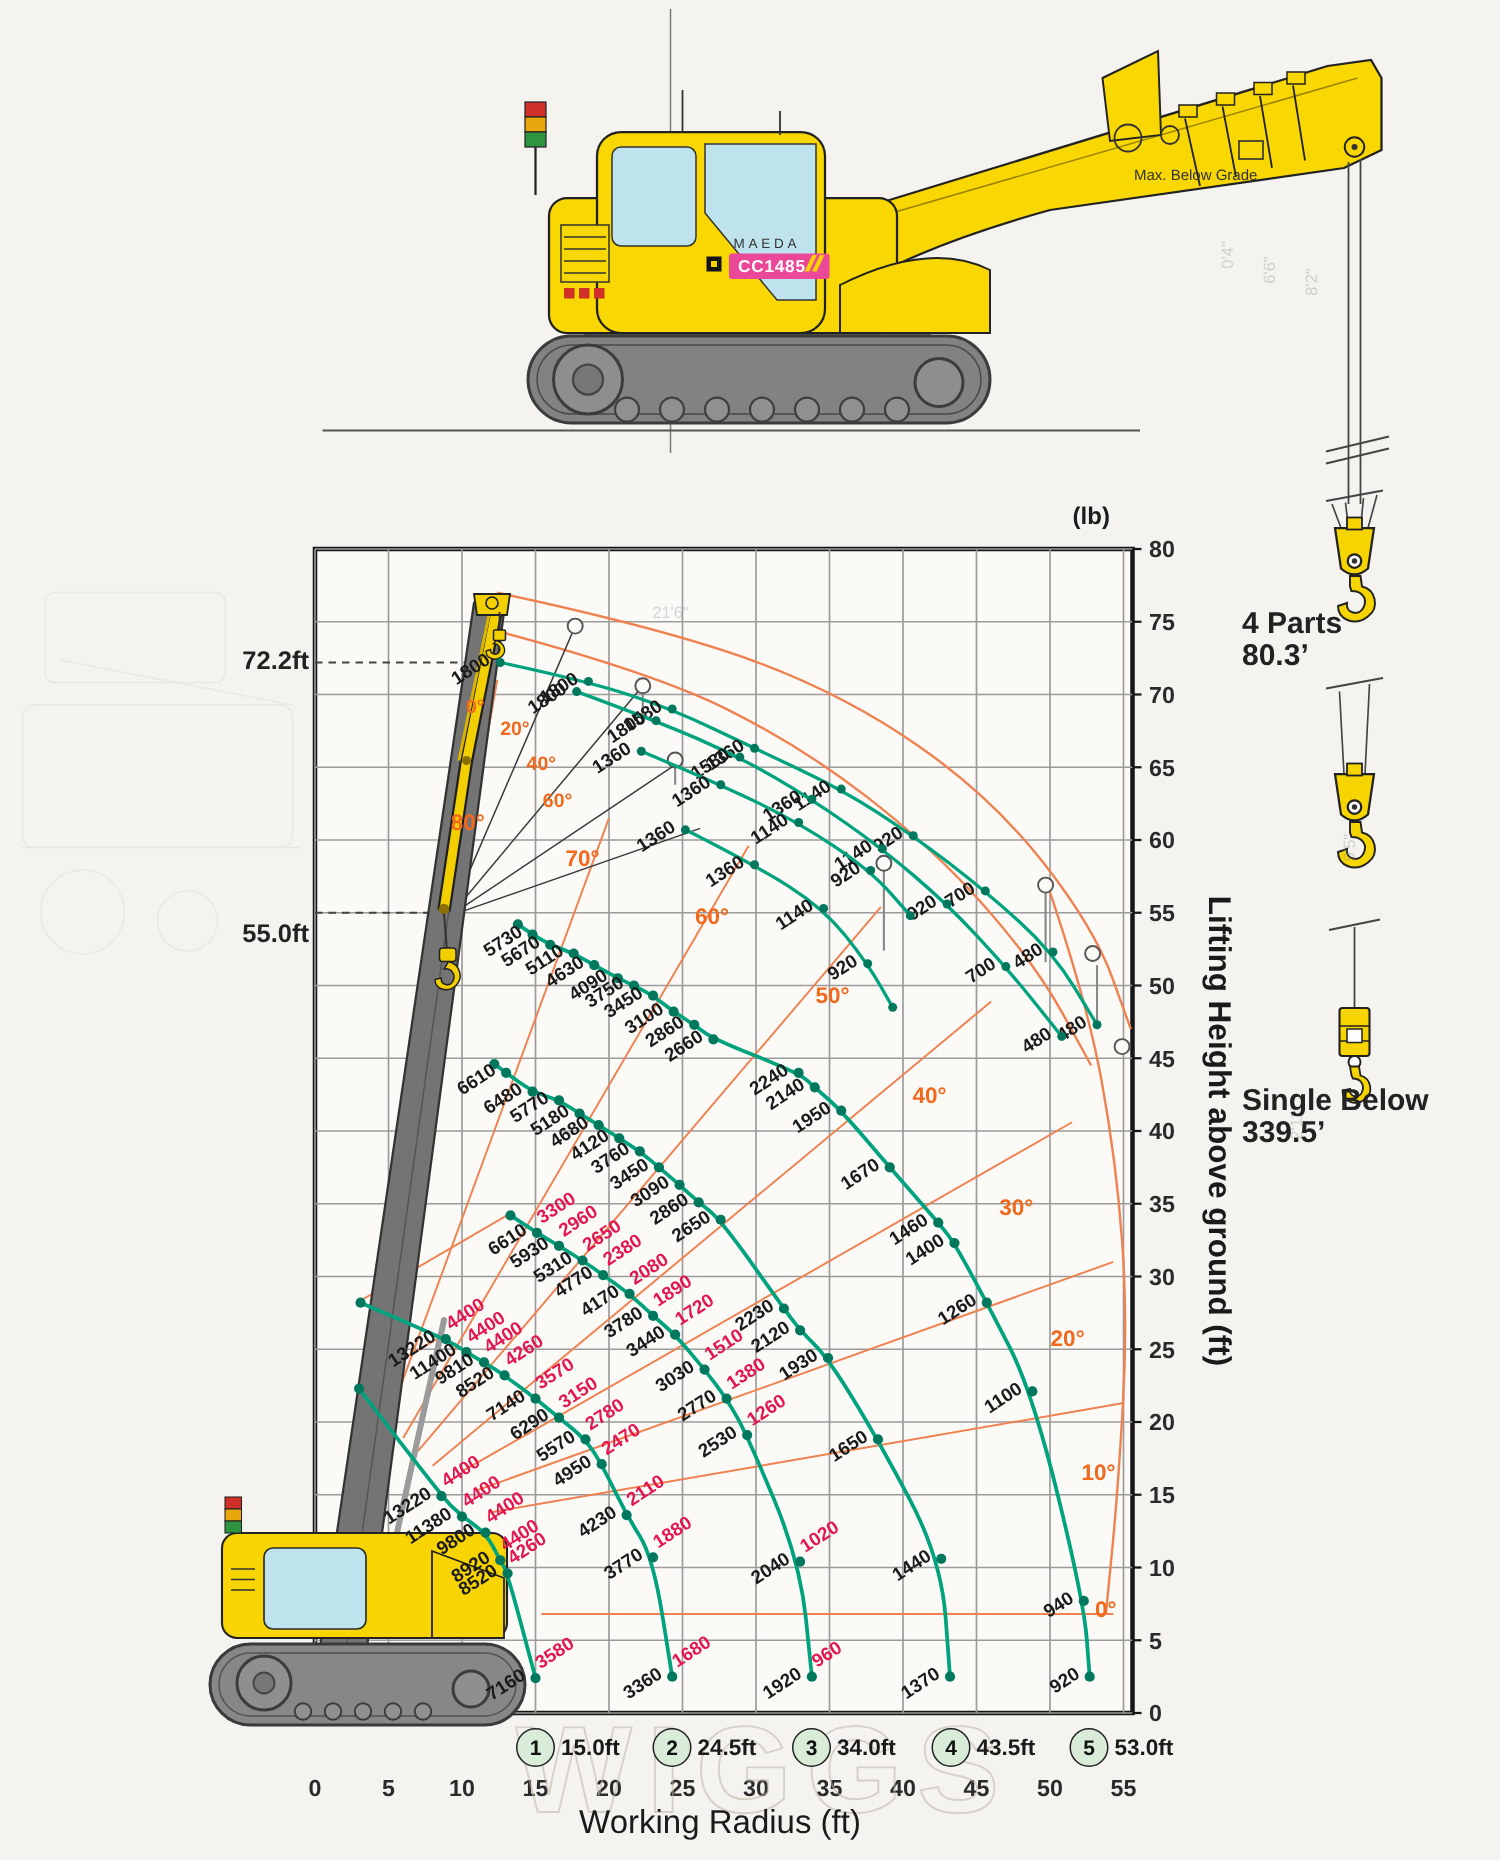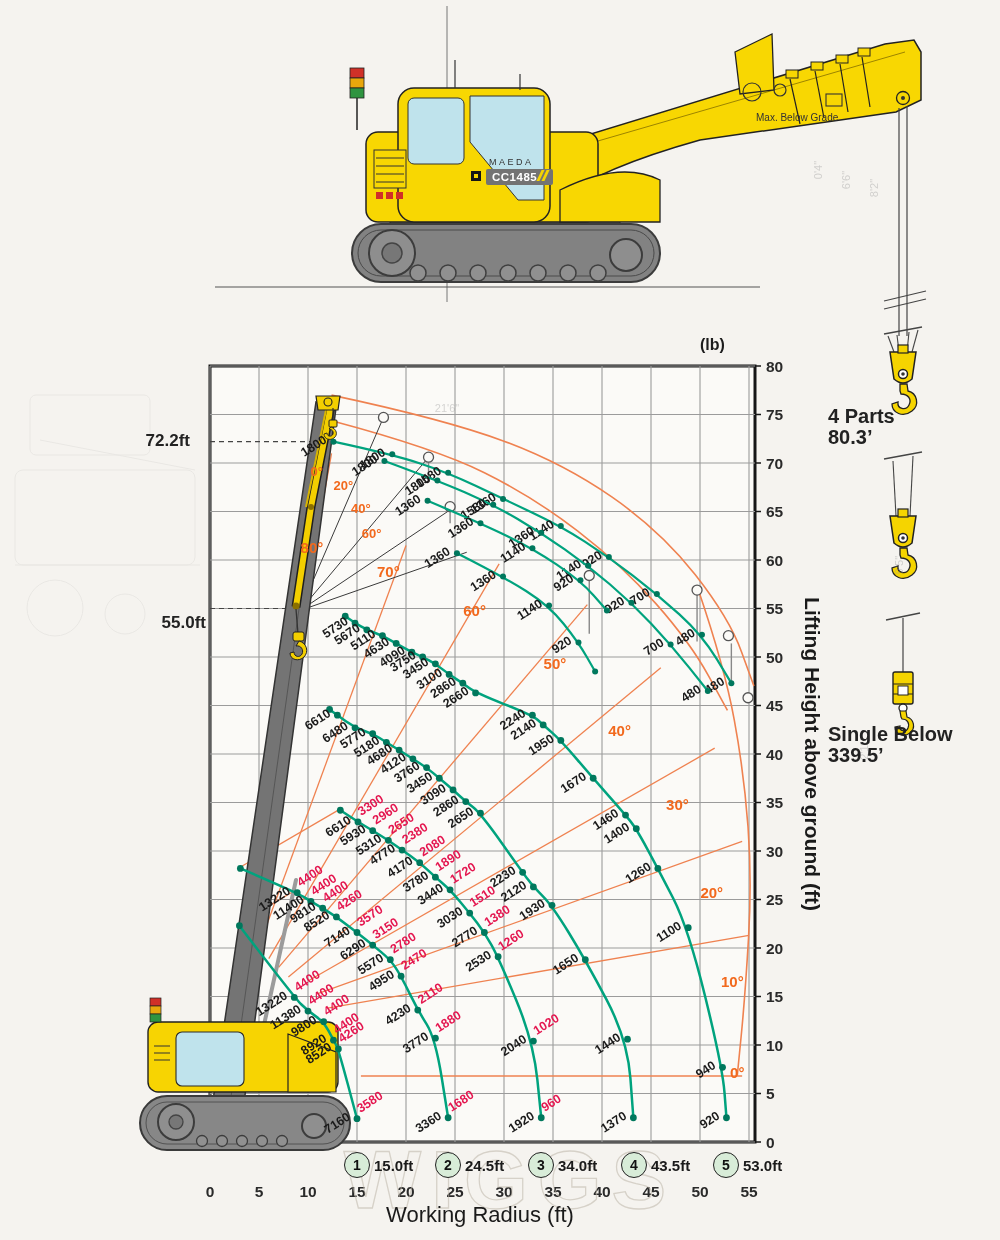--- a/index.html
+++ b/index.html
@@ -10,21 +10,21 @@
   .lb{font-size:16px;font-weight:700;}
   .hmark{width:100px;text-align:right;font-size:17px;font-weight:700;color:#222;}
   .xtitle{left:180px;top:1202px;width:600px;text-align:center;font-size:22px;font-weight:400;color:#1a1a1a;}
   .ytitle{left:812px;top:754px;transform:translate(-50%,-50%) rotate(90deg);white-space:nowrap;font-size:21px;font-weight:700;color:#1a1a1a;}
   .belowgrade{left:756px;top:112px;font-size:10px;color:#333;}
   .hooklbl{width:150px;text-align:left;font-size:20px;font-weight:700;color:#222;line-height:21px;}
   .rmark{position:absolute;height:26px;}
   .rcirc{display:inline-block;width:24px;height:24px;border-radius:50%;background:#d8ecd8;border:1.4px solid #222;text-align:center;line-height:24px;font-size:14px;font-weight:700;color:#111;vertical-align:middle;}
   .rtext{display:inline-block;margin-left:4px;font-size:15px;font-weight:700;color:#1a1a1a;vertical-align:middle;}
   .brand{left:489px;top:157px;font-size:9px;font-weight:400;letter-spacing:2.5px;color:#333;}
-  .badge{left:486px;top:169px;background:#737373;color:#fff;font-size:11.5px;font-weight:700;padding:1px 6px 2px 6px;border-radius:2px;letter-spacing:.5px;}
+  .badge{left:486px;top:169px;background:#ec4899;color:#fff;font-size:11.5px;font-weight:700;padding:1px 6px 2px 6px;border-radius:2px;letter-spacing:.5px;}
   .badge i{display:inline-block;width:3px;height:11px;background:#f5d400;transform:skewX(-25deg);margin-left:2px;}
   .minibadge{left:471px;top:171px;width:10px;height:10px;background:#151515;}
   .minibadge b{position:absolute;left:3px;top:3px;width:4px;height:4px;background:#f5d400;}
 </style>
 </head>
 <body>
 
 <div class="stage">
 
 <svg id="gfx" width="1000" height="1240" viewBox="0 0 1000 1240">
@@ -558,24 +558,24 @@
         <text x="850" y="180" text-anchor="middle" font-size="11" fill="#9a9a9a" opacity="0.4" transform="rotate(-90 850 180)" font-family="&quot;Liberation Sans&quot;,sans-serif">6'6"</text>
         <text x="878" y="188" text-anchor="middle" font-size="11" fill="#9a9a9a" opacity="0.4" transform="rotate(-90 878 188)" font-family="&quot;Liberation Sans&quot;,sans-serif">8'2"</text>
         <text x="903" y="565" text-anchor="middle" font-size="11" fill="#9a9a9a" opacity="0.4" transform="rotate(-90 903 565)" font-family="&quot;Liberation Sans&quot;,sans-serif">9'5"</text>
         <text x="868" y="748" text-anchor="middle" font-size="11" fill="#9a9a9a" opacity="0.4" transform="rotate(-90 868 748)" font-family="&quot;Liberation Sans&quot;,sans-serif">2'11"</text>
       </g>
   <g id="g-wm">
         <text x="510" y="1208" text-anchor="middle" font-size="82" font-weight="700" fill="none" stroke="#beb7aa" stroke-width="1.3" opacity="0.55" letter-spacing="10" font-family="&quot;Liberation Sans&quot;,sans-serif">WIGGS</text>
       </g>
 </svg>
 
-<div class="ov lb" style="left:700px;top:336px;width:55px;text-align:left;">(lb)</div>
+<div class="ov lb" style="left:700px;top:336px;width:55px;text-align:center;">(lb)</div>
 <div class="ov belowgrade">Max. Below Grade</div>
 
-<div class="ov hmark" style="left:90px;top:431px;">72.2ft</div>
+<div class="ov hmark" style="left:106px;top:431px;">72.2ft</div>
 <div class="ov hmark" style="left:106px;top:596px;margin-top:17px;">55.0ft</div>
 
 <div class="ov hooklbl" style="left:828px;top:406px;">
   <div>4 Parts</div>
   <div>80.3’</div>
 </div>
 <div class="ov hooklbl" style="left:828px;top:724px;">
   <div>Single Below</div>
   <div>339.5’</div>
 </div>

